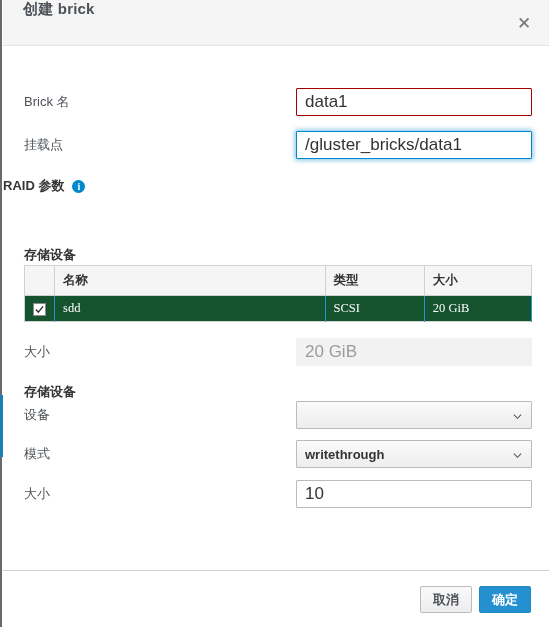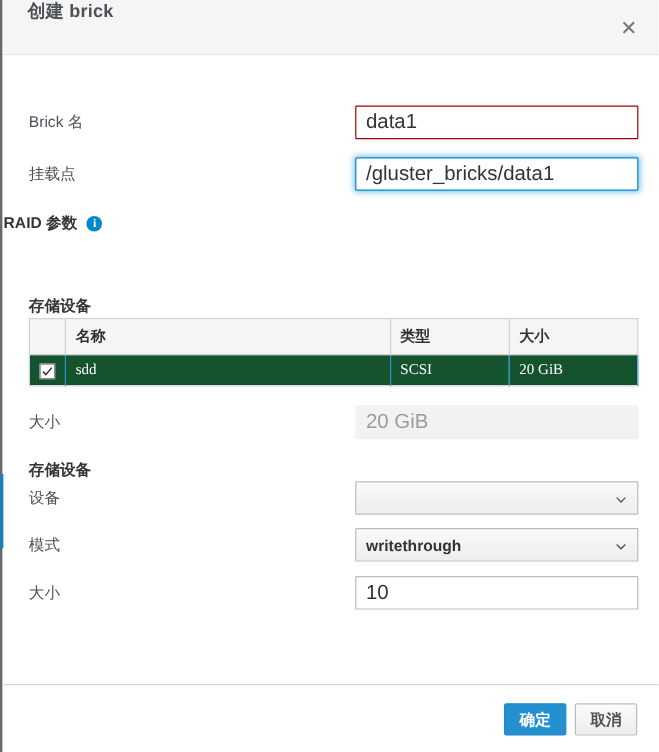--- a/index.html
+++ b/index.html
@@ -423,18 +423,18 @@
       <div class="form-row" style="top:434px;">
         <div class="f-label indent">大小</div>
         <div class="f-control">
           <input class="txt" type="text" value="10" style="">
         </div>
       </div>
 
     </div>
 
     <div class="dlg-footer">
+      <button class="btn btn-default">取消</button>
       <button class="btn btn-primary">确定</button>
-      <button class="btn btn-default">取消</button>
     </div>
 
   </div>
 </div>
 
 </body></html>

